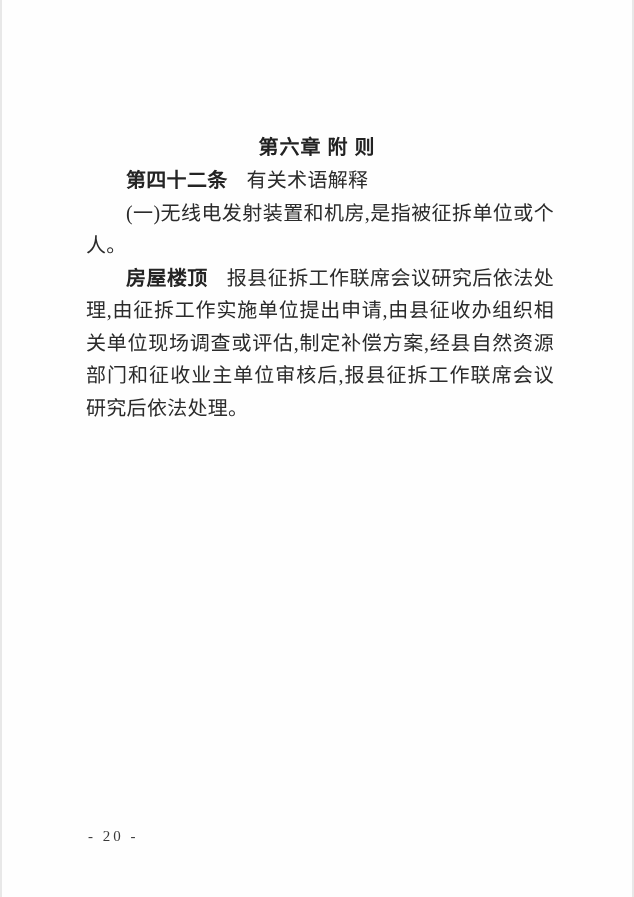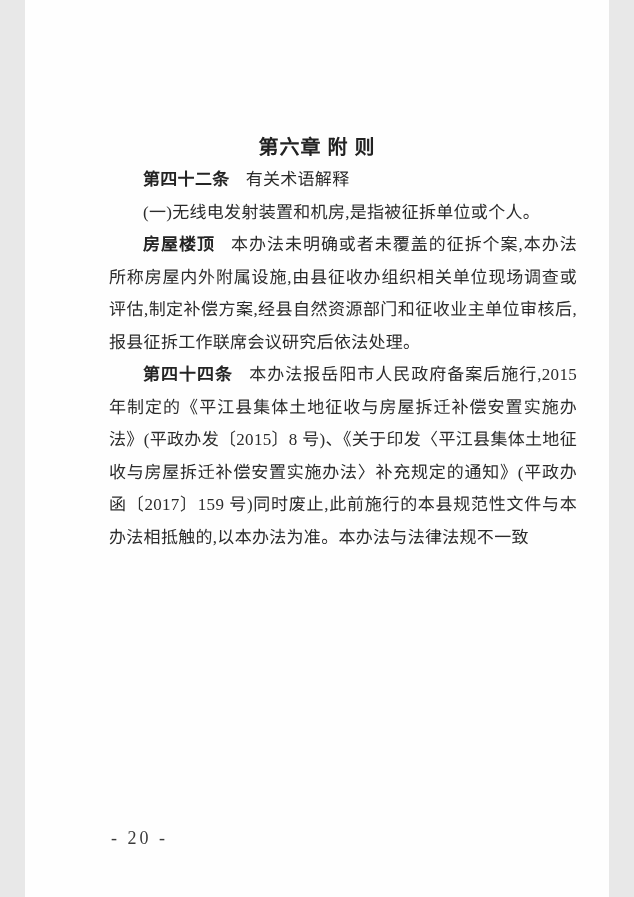--- a/index.html
+++ b/index.html
@@ -2,21 +2,21 @@
 <html lang="zh-CN"><head>
 <meta charset="utf-8">
 <style>
   html, body {
     margin: 0;
     padding: 0;
     background: #e8e8e8;
   }
   .page {
     position: relative;
-    width: 584px;
+    width: 630px;
     height: 897px;
     margin: 0 auto;
     background: #fefefe;
     font-family: "Liberation Serif", "DejaVu Serif", serif;
     color: #2b2b2b;
     overflow: hidden;
   }
   .chapter-title {
     position: absolute;
     top: 131px;
@@ -28,40 +28,40 @@
     font-weight: bold;
     line-height: 32px;
     letter-spacing: 1px;
     color: #222;
   }
   .doc-body {
     position: absolute;
     top: 164px;
     left: 84px;
     width: 468px;
-    font-size: 17px;
+    font-size: 20px;
     letter-spacing: 0.3px;
     line-height: 32.5px;
     text-align: justify;
     text-justify: inter-ideograph;
   }
   .para {
     margin: 0;
     text-indent: 2em;
   }
   .article-number {
     font-weight: bold;
     margin-right: 0.95em;
     color: #242424;
   }
   .page-number {
     position: absolute;
     left: 86px;
     top: 828px;
-    font-size: 18px;
+    font-size: 15px;
     letter-spacing: 3px;
     color: #3a3a3a;
   }
 </style>
 </head>
 <body>
 
 <div class="page">
 
   <h1 class="chapter-title">第六章  附  则</h1>
@@ -72,24 +72,21 @@
       <span class="article-number">第四十二条</span><span>有关术语解释</span>
     </p>
 
     <p class="para">
       <span>(一)无线电发射装置和机房,是指被征拆单位或个人。</span>
     </p>
 
 
 
     <p class="para">
-      <span class="article-number">房屋楼顶</span><span>本办法未明确或者未覆盖的征拆个案,本办法所称房屋内外附属设施,由县征收办组织相关单位现场调查或评估,制定补偿方案,经县自然资源部门和征收业主单位审核后,报县征拆工作联席会议研究后依法处理。</span>
+      <span class="article-number">房屋楼顶</span><span>报县征拆工作联席会议研究后依法处理,由征拆工作实施单位提出申请,由县征收办组织相关单位现场调查或评估,制定补偿方案,经县自然资源部门和征收业主单位审核后,报县征拆工作联席会议研究后依法处理。</span>
     </p>
 
-    <p class="para">
-      <span class="article-number">第四十四条</span><span>本办法报岳阳市人民政府备案后施行,2015 年制定的《平江县集体土地征收与房屋拆迁补偿安置实施办法》(平政办发〔2015〕8 号)、《关于印发〈平江县集体土地征收与房屋拆迁补偿安置实施办法〉补充规定的通知》(平政办函〔2017〕159 号)同时废止,此前施行的本县规范性文件与本办法相抵触的,以本办法为准。本办法与法律法规不一致</span>
-    </p>
 
   </div>
 
   <div class="page-number">- 20 -</div>
 
 </div>
 
 </body></html>

